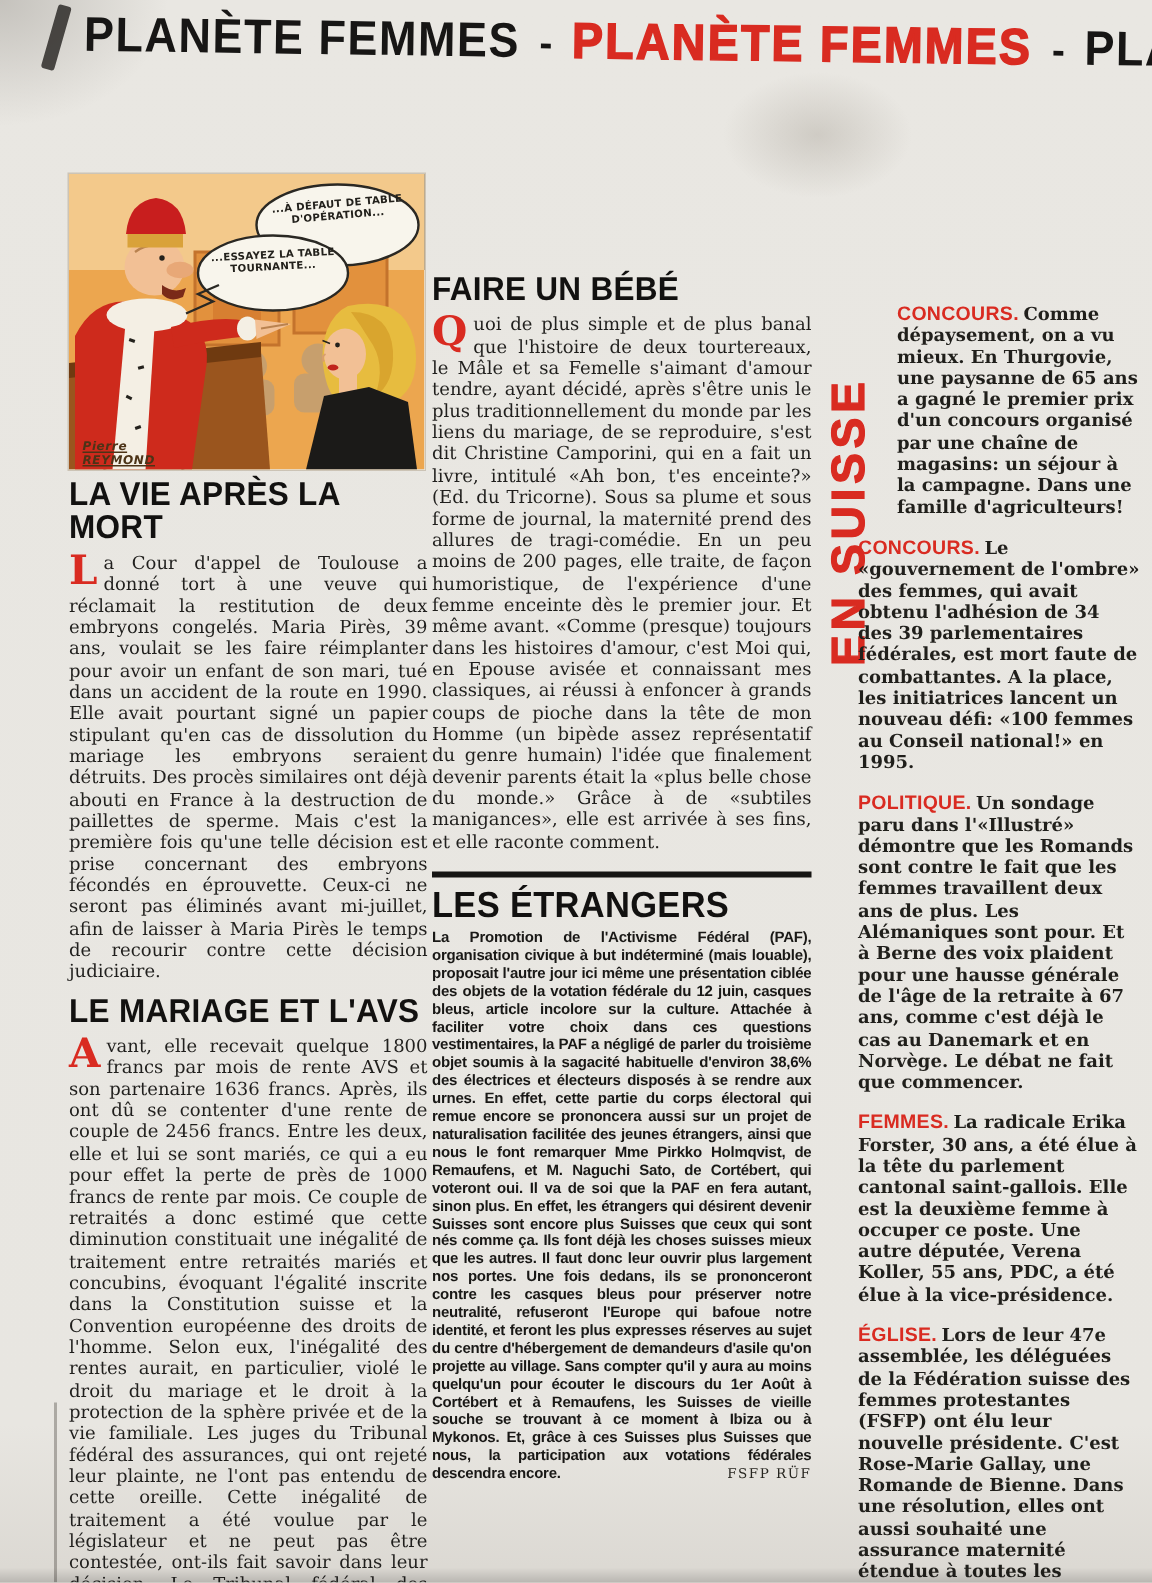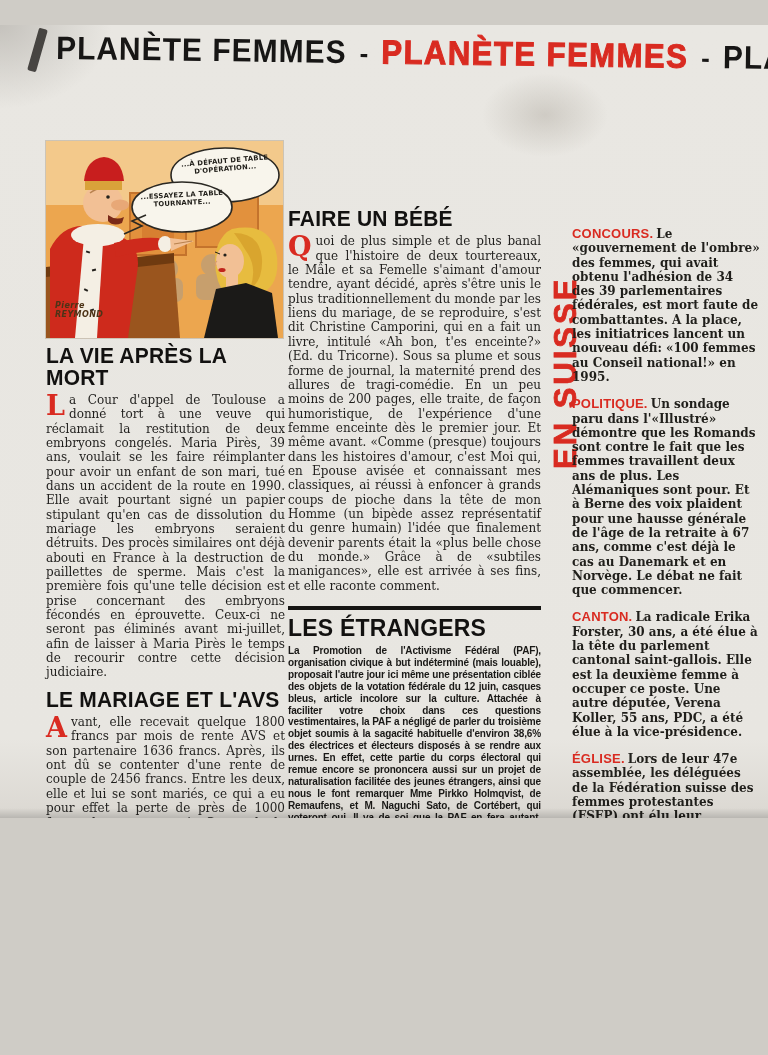--- a/index.html
+++ b/index.html
@@ -4,27 +4,26 @@
 <style>
   :root{
     --red:#d92b21;
     --ink:#1d1c1a;
     --paper:#e8e6e1;
   }
   *{margin:0;padding:0;box-sizing:border-box;}
   html,body{width:768px;height:1055px;}
   body{background:#cfccc6;font-family:"DejaVu Serif",serif;}
   #page{
-    position:relative;width:768px;height:793px;overflow:hidden;
+    position:relative;width:768px;height:1055px;overflow:hidden;
     background:
       radial-gradient(90px 60px at 545px 90px, rgba(140,132,120,.28), rgba(140,132,120,0) 70%),
       radial-gradient(160px 120px at 0px 0px, rgba(90,85,78,.25), rgba(90,85,78,0) 70%),
       linear-gradient(180deg,#e9e7e2 0%, #e8e6e1 90%, #dcd9d3 99%);
     color:var(--ink);
-    margin-top:25px;
   }
   #page::after{content:"";position:absolute;left:0;right:0;bottom:0;height:10px;
     background:linear-gradient(rgba(0,0,0,0),rgba(0,0,0,.16));}
   .scan-wedge{position:absolute;left:33px;top:3px;width:9px;height:44px;background:#23211e;
     transform:rotate(16deg);border-radius:2px;opacity:.8;}
   .scan-line{position:absolute;left:36px;top:935px;width:2px;height:120px;background:rgba(60,55,50,.35);}
 
   
   .header{position:absolute;left:56px;top:12px;width:700px;display:flex;gap:13px;
     align-items:baseline;transform:rotate(0.8deg);white-space:nowrap;}
@@ -48,22 +47,22 @@
   .col-right{position:absolute;left:572px;top:202px;width:188px;}
 
   
   .cartoon{position:relative;width:237px;height:197px;margin-bottom:7px;
     box-shadow:0 0 0 1px rgba(120,90,50,.25);}
   .cartoon svg{display:block;width:237px;height:197px;}
   .bubble-text{position:absolute;font:700 6.8px/1.25 "DejaVu Sans",sans-serif;
     letter-spacing:.2px;color:#23211c;text-align:center;text-transform:uppercase;}
   .bubble-1{left:133px;top:16px;width:92px;transform:rotate(-5deg);}
   .bubble-2{left:92px;top:50px;width:88px;transform:rotate(-3deg);}
-  .cartoon-sig{position:absolute;left:9px;bottom:18px;width:62px;
-    font:italic 700 8px/1.2 "DejaVu Sans",sans-serif;color:#4c3317;letter-spacing:.4px;}
+  .cartoon-sig{position:absolute;left:9px;bottom:1px;width:62px;
+    font:italic 700 8px/1.2 "DejaVu Sans",sans-serif;color:#4c3317;letter-spacing:.4px;text-decoration:underline;}
 
   .art-gap{margin-top:9px;}
 
   
   .thick-rule{height:4px;background:#161513;margin:13px 0 7px;}
   .kicker{font:800 19px/1 "Liberation Sans",sans-serif;color:var(--red);margin:0 0 2px;
     letter-spacing:.5px;}
   .paf-title{font:800 23px/1 "Liberation Sans",sans-serif;color:#121110;margin:0 0 5px;
     letter-spacing:.2px;transform-origin:left;transform:scaleY(1.05);}
   .paf-body{font-family:"Liberation Sans",sans-serif;font-weight:700;font-size:10px;
@@ -193,31 +192,34 @@
       <h2 class="paf-title">LES ÉTRANGERS</h2>
       <p class="paf-body">La Promotion de l'Activisme Fédéral (PAF), organisation civique à but indéterminé (mais louable), proposait l'autre jour ici même une présentation ciblée des objets de la votation fédérale du 12 juin, casques bleus, article incolore sur la culture. Attachée à faciliter votre choix dans ces questions vestimentaires, la PAF a négligé de parler du troisième objet soumis à la sagacité habituelle d'environ 38,6% des électrices et électeurs disposés à se rendre aux urnes. En effet, cette partie du corps électoral qui remue encore se prononcera aussi sur un projet de naturalisation facilitée des jeunes étrangers, ainsi que nous le font remarquer Mme Pirkko Holmqvist, de Remaufens, et M. Naguchi Sato, de Cortébert, qui voteront oui. Il va de soi que la PAF en fera autant, sinon plus. En effet, les étrangers qui désirent devenir Suisses sont encore plus Suisses que ceux qui sont nés comme ça. Ils font déjà les choses suisses mieux que les autres. Il faut donc leur ouvrir plus largement nos portes. Une fois dedans, ils se prononceront contre les casques bleus pour préserver notre neutralité, refuseront l'Europe qui bafoue notre identité, et feront les plus expresses réserves au sujet du centre d'hébergement de demandeurs d'asile qu'on projette au village. Sans compter qu'il y aura au moins quelqu'un pour écouter le discours du 1er Août à Cortébert et à Remaufens, les Suisses de vieille souche se trouvant à ce moment à Ibiza ou à Mykonos. Et, grâce à ces Suisses plus Suisses que nous, la participation aux votations fédérales descendra encore.</p>
       <div class="paf-byline">FSFP RÜF</div>
     </section>
   </div>
 
   <div class="en-suisse">EN SUISSE</div>
 
   <div class="col-right">
 
+    <div class="side-section side-first">
+      <span class="side-label">CONCOURS.</span><span>Comme dépaysement, on a vu mieux. En Thurgovie, une paysanne de 65 ans a gagné le premier prix d'un concours organisé par une chaîne de magasins: un séjour à la campagne. Dans une famille d'agriculteurs!</span>
+    </div>
 
     <div class="side-section">
       <span class="side-label">CONCOURS.</span><span>Le «gouvernement de l'ombre» des femmes, qui avait obtenu l'adhésion de 34 des 39 parlementaires fédérales, est mort faute de combattantes. A la place, les initiatrices lancent un nouveau défi: «100 femmes au Conseil national!» en 1995.</span>
     </div>
 
     <div class="side-section">
       <span class="side-label">POLITIQUE.</span><span>Un sondage paru dans l'«Illustré» démontre que les Romands sont contre le fait que les femmes travaillent deux ans de plus. Les Alémaniques sont pour. Et à Berne des voix plaident pour une hausse générale de l'âge de la retraite à 67 ans, comme c'est déjà le cas au Danemark et en Norvège. Le débat ne fait que commencer.</span>
     </div>
 
     <div class="side-section">
-      <span class="side-label">CANTON.</span><span>La radicale Erika Forster, 30 ans, a été élue à la tête du parlement cantonal saint-gallois. Elle est la deuxième femme à occuper ce poste. Une autre députée, Verena Koller, 55 ans, PDC, a été élue à la vice-présidence.</span>
+      <span class="side-label">FEMMES.</span><span>La radicale Erika Forster, 30 ans, a été élue à la tête du parlement cantonal saint-gallois. Elle est la deuxième femme à occuper ce poste. Une autre députée, Verena Koller, 55 ans, PDC, a été élue à la vice-présidence.</span>
     </div>
 
     <div class="side-section">
       <span class="side-label">ÉGLISE.</span><span>Lors de leur 47e assemblée, les déléguées de la Fédération suisse des femmes protestantes (FSFP) ont élu leur nouvelle présidente. C'est Rose-Marie Gallay, une Romande de Bienne. Dans une résolution, elles ont aussi souhaité une assurance maternité étendue à toutes les femmes, qu'elles exercent ou non une activité lucrative.</span>
     </div>
 
   </div>
 </div>
 
 </body></html>

